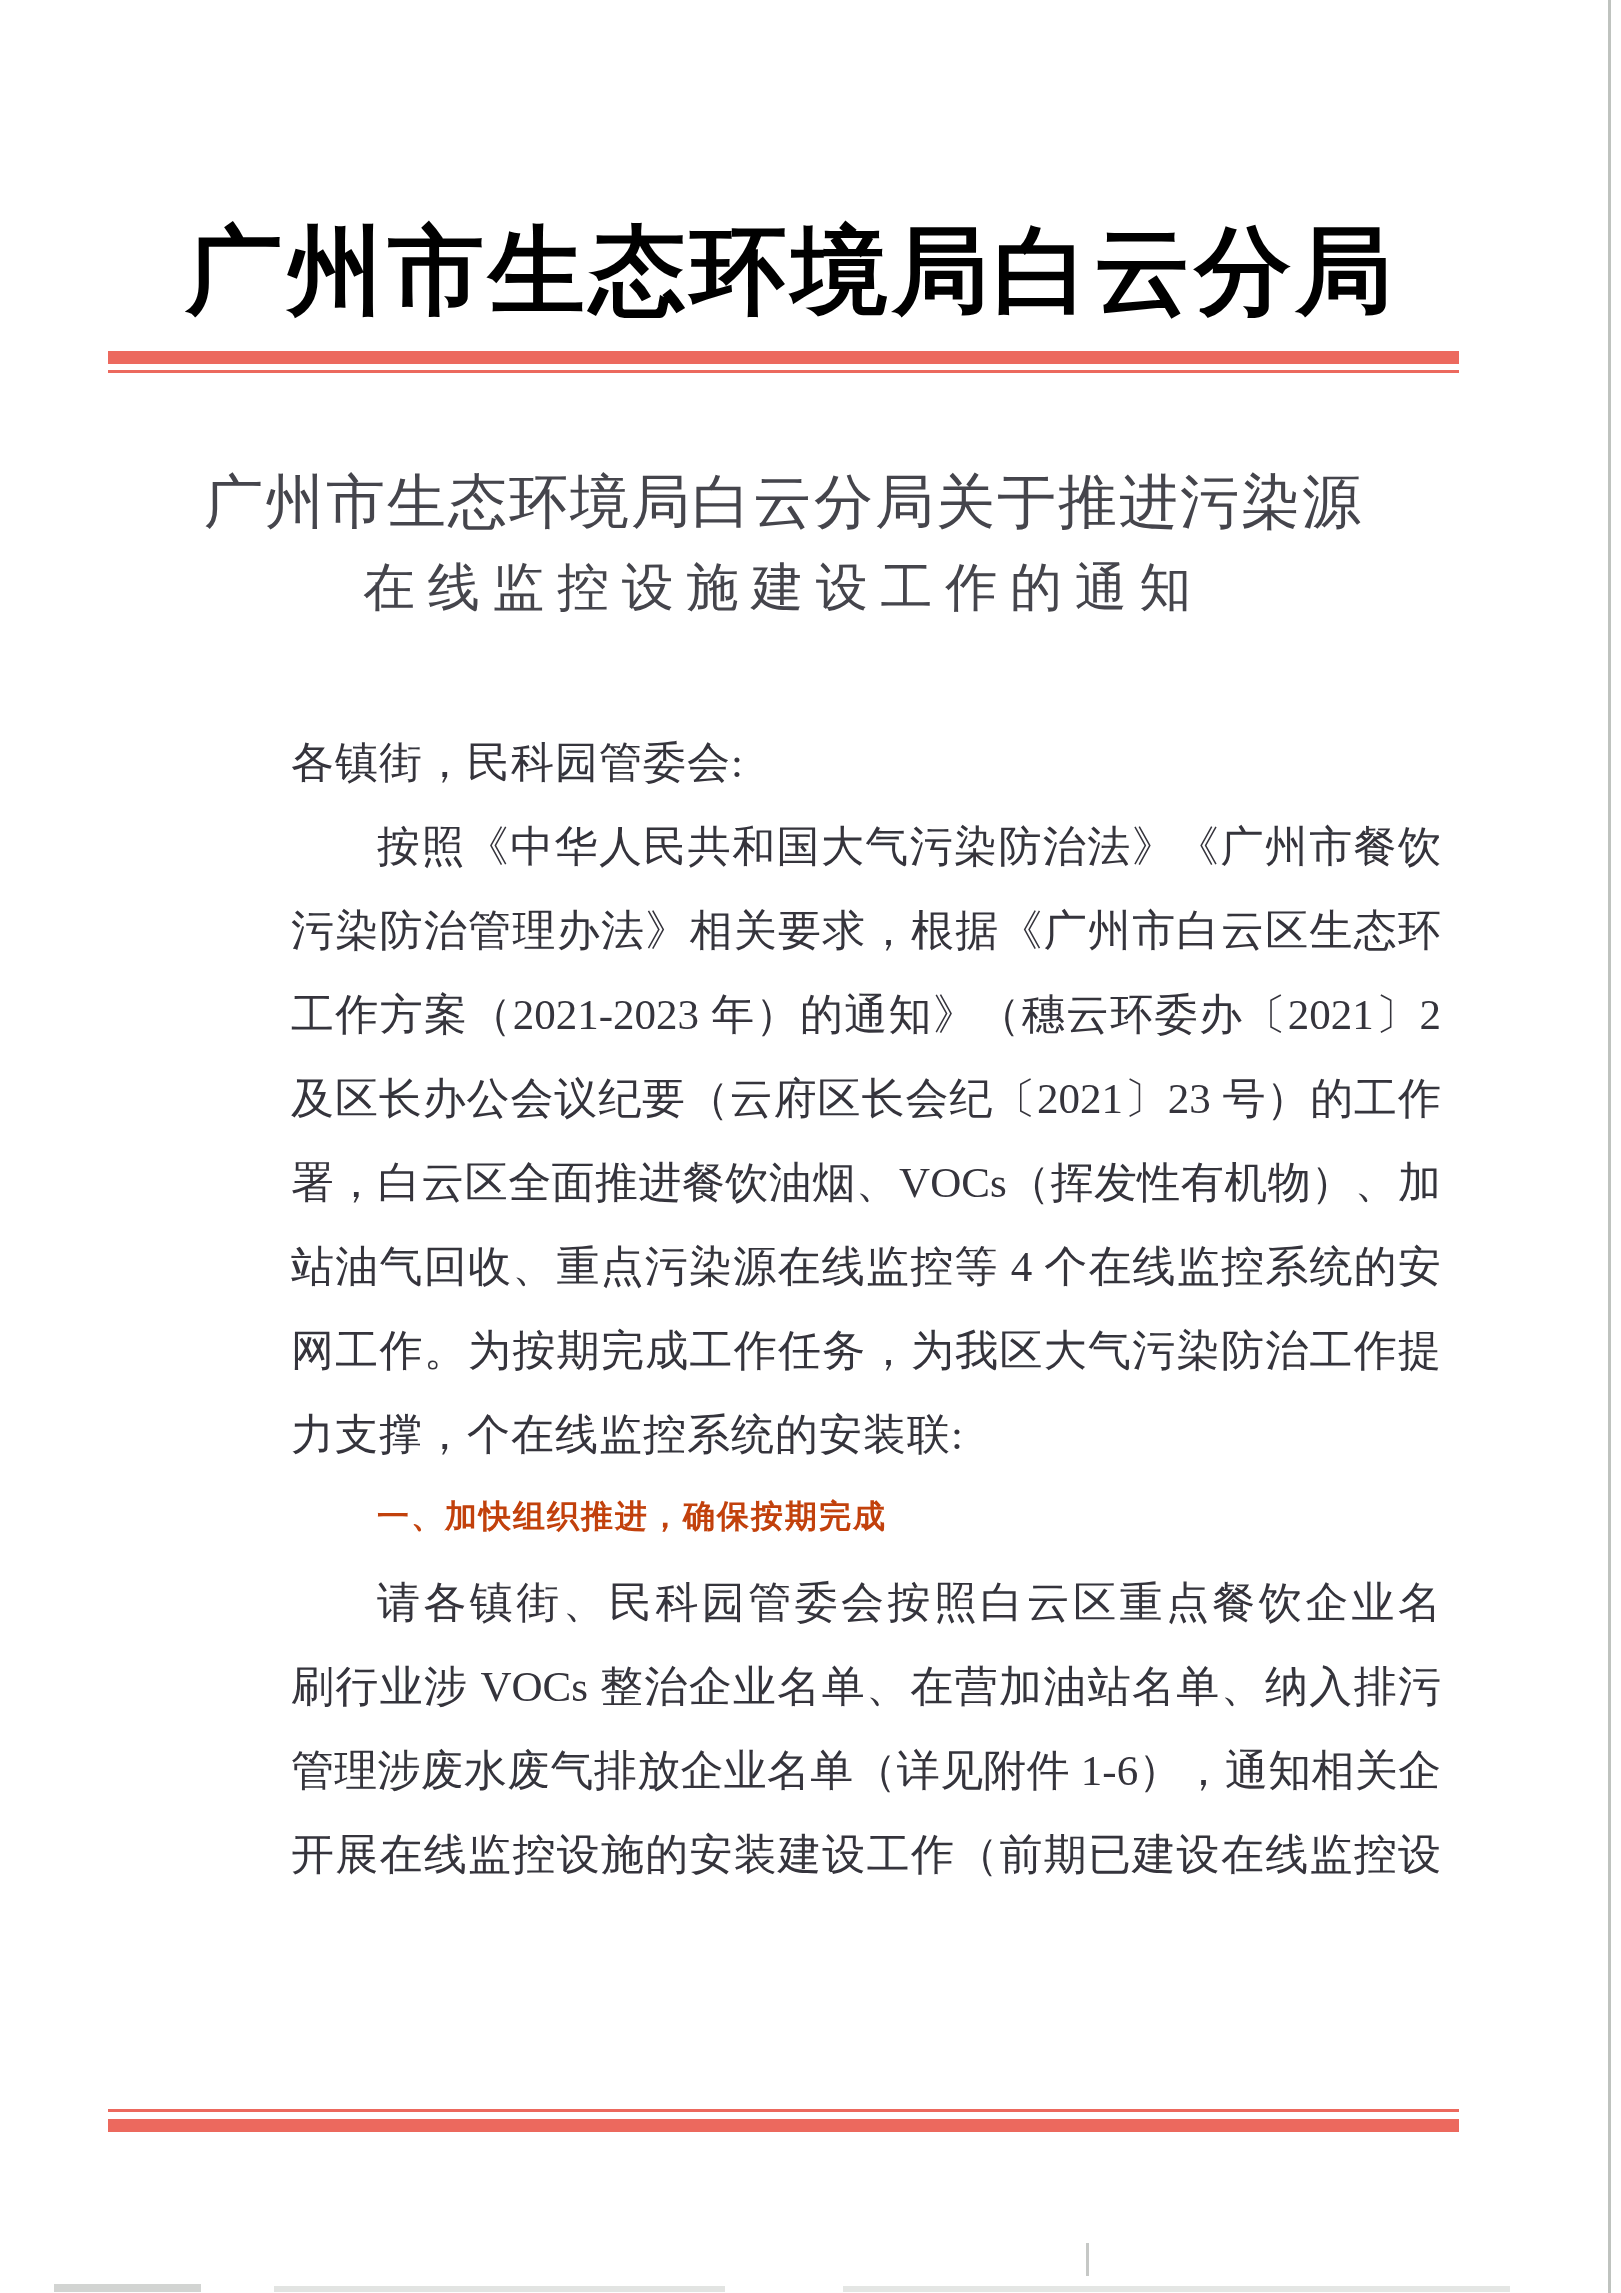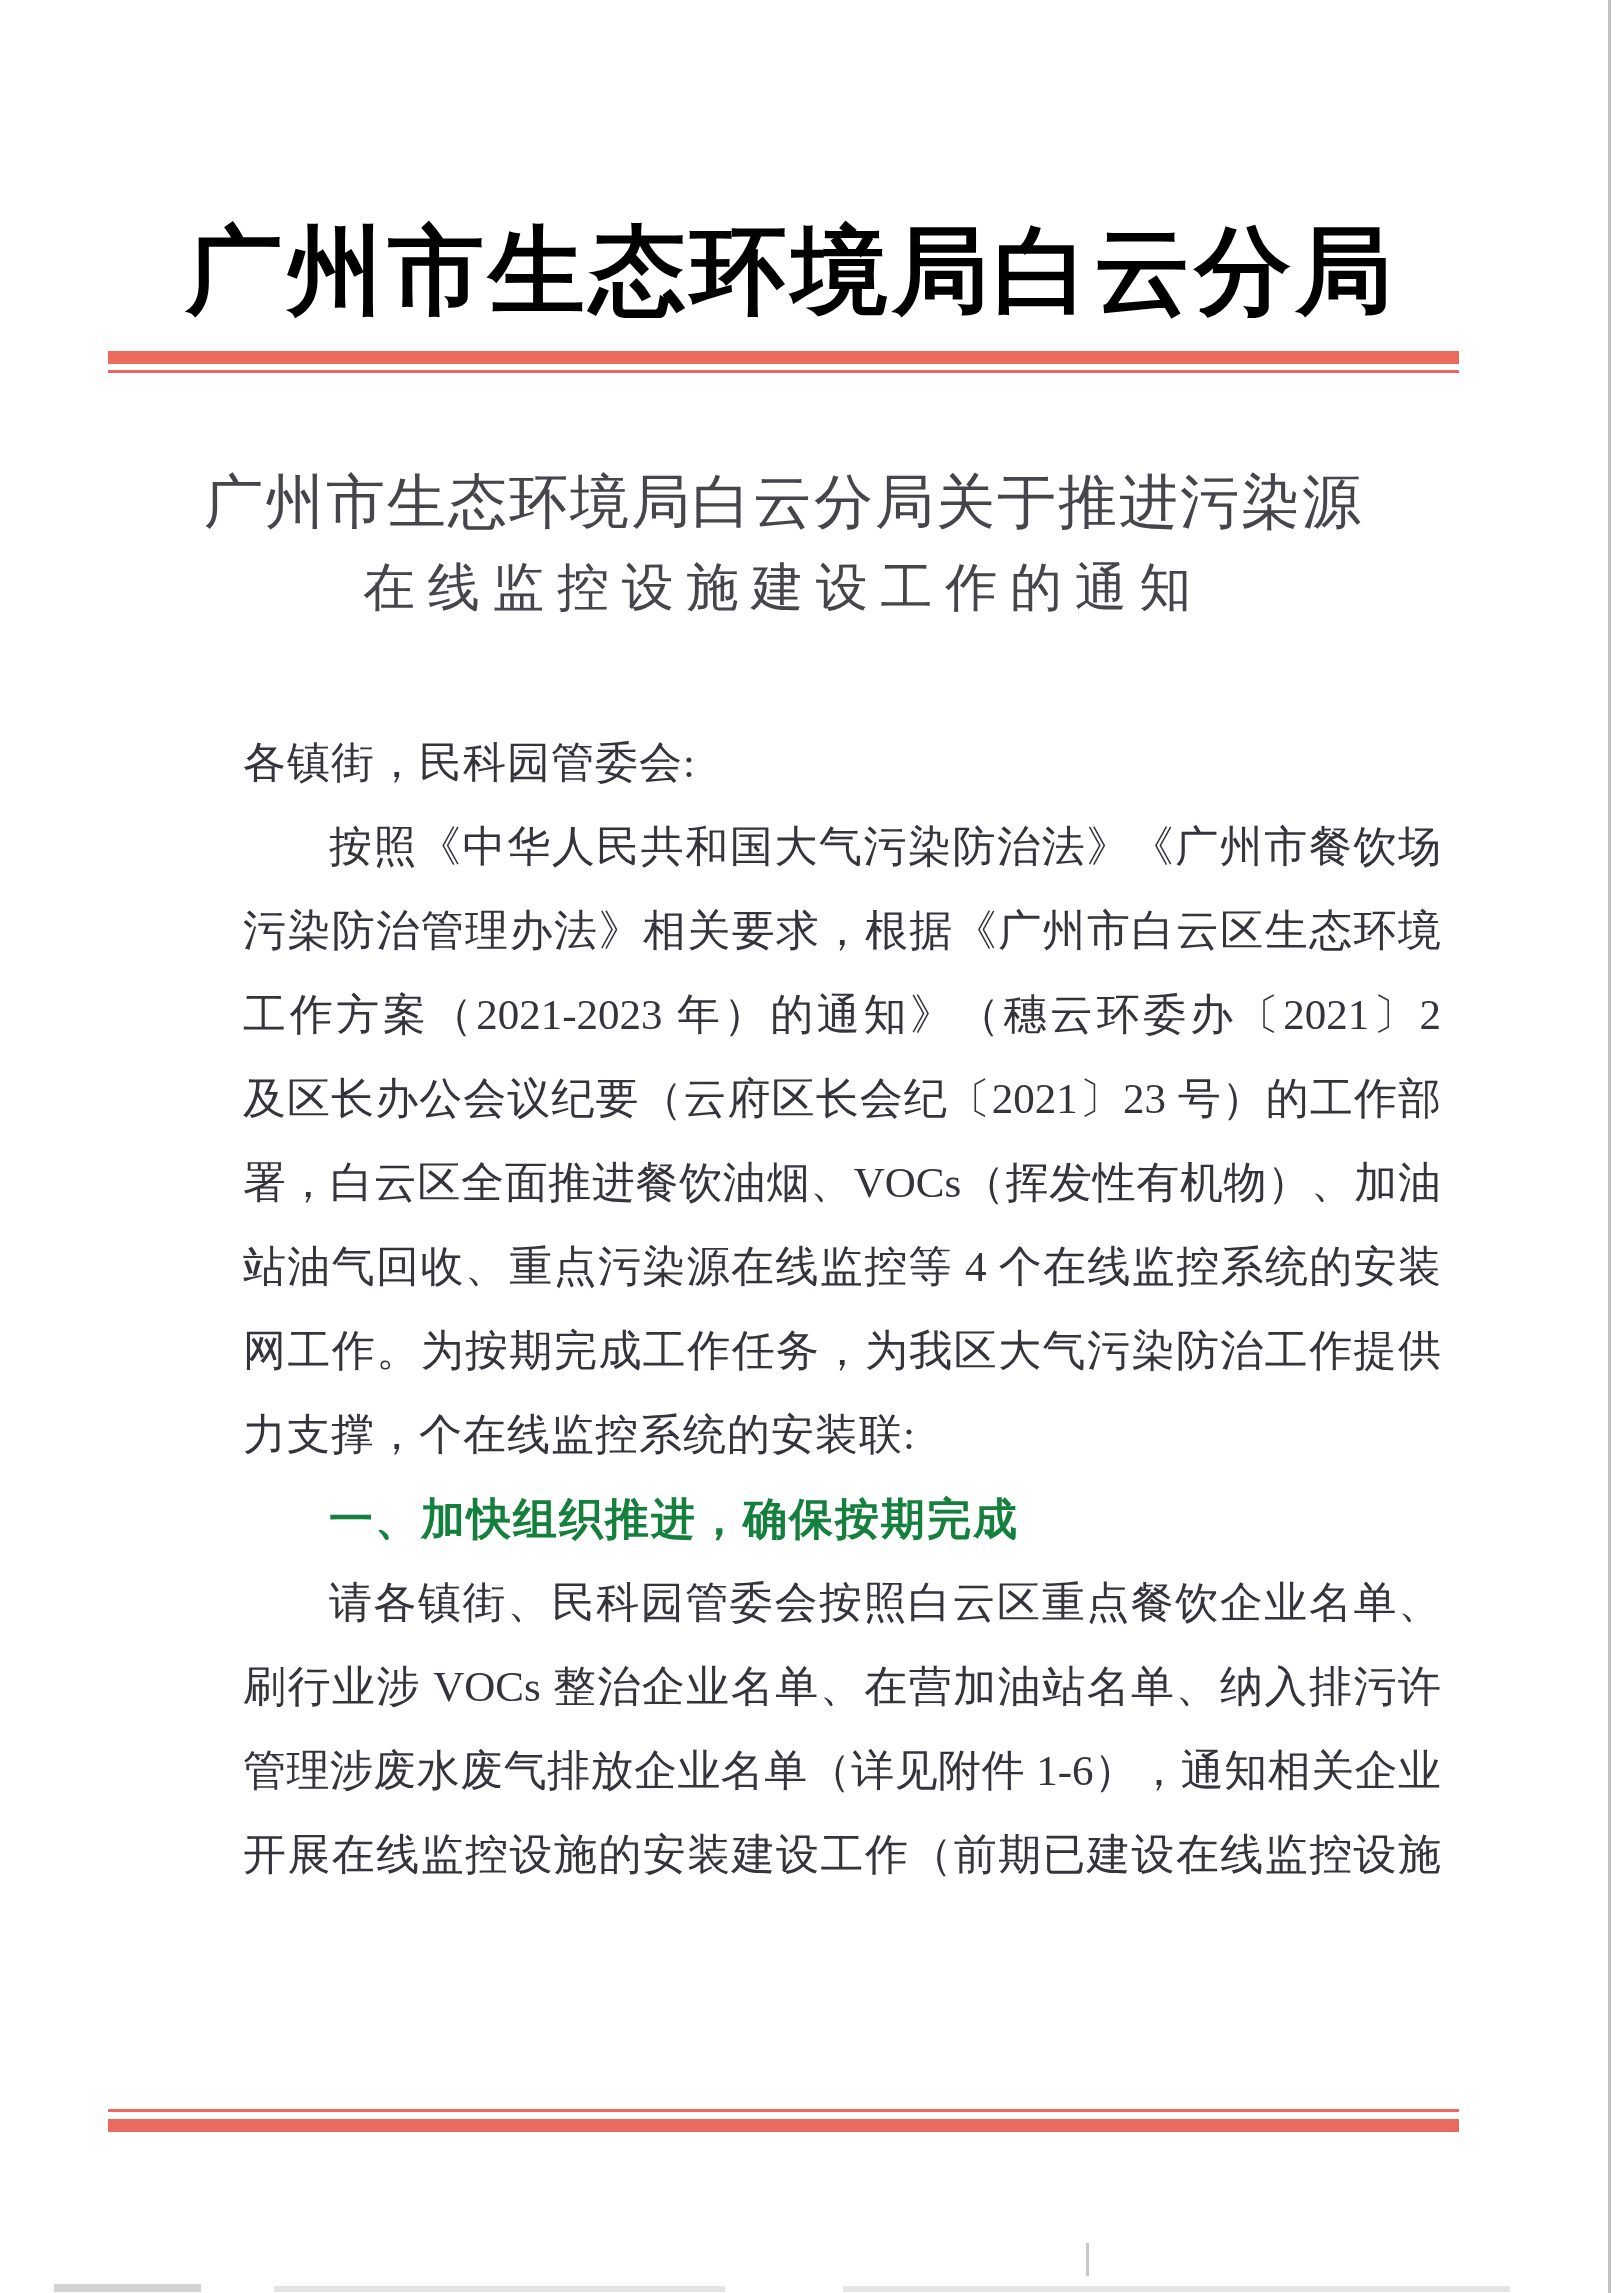--- a/index.html
+++ b/index.html
@@ -75,34 +75,35 @@
     top: 721px;
     width: 1198px;
     font-size: 43px;
     color: #35343c;
   }
   .line {
     height: 84px;
     line-height: 84px;
     white-space: nowrap;
     letter-spacing: 1px;
+    margin-left: 48px;
   }
   .just {
     white-space: normal;
     text-align: justify;
     text-align-last: justify;
     letter-spacing: 0;
     overflow: hidden;
   }
   .indent { text-indent: 86px; }
   .heading {
-    font-family: Liberation Sans, sans-serif;
+    font-family: Liberation Mono, monospace;
     font-weight: bold;
-    color: #15803d;
-    font-size: 44px;
+    color: #c2410c;
+    font-size: 32px;
     letter-spacing: 2px;
   }
   
   .noise { position: absolute; background: #dcdedc; }
   .noise-1 { left: 54px;  top: 2284px; width: 147px; height: 7.8px; background: #d2d4d2; }
   .noise-2 { left: 274px; top: 2286px; width: 451px; height: 5.9px; background: #e2e4e2; }
   .noise-3 { left: 843px; top: 2286px; width: 667px; height: 5.9px; background: #e4e6e4; }
   .noise-4 { left: 1086px; top: 2243px; width: 2.9px; height: 33px; background: #c6c8c6; }
 </style>
 </head>

